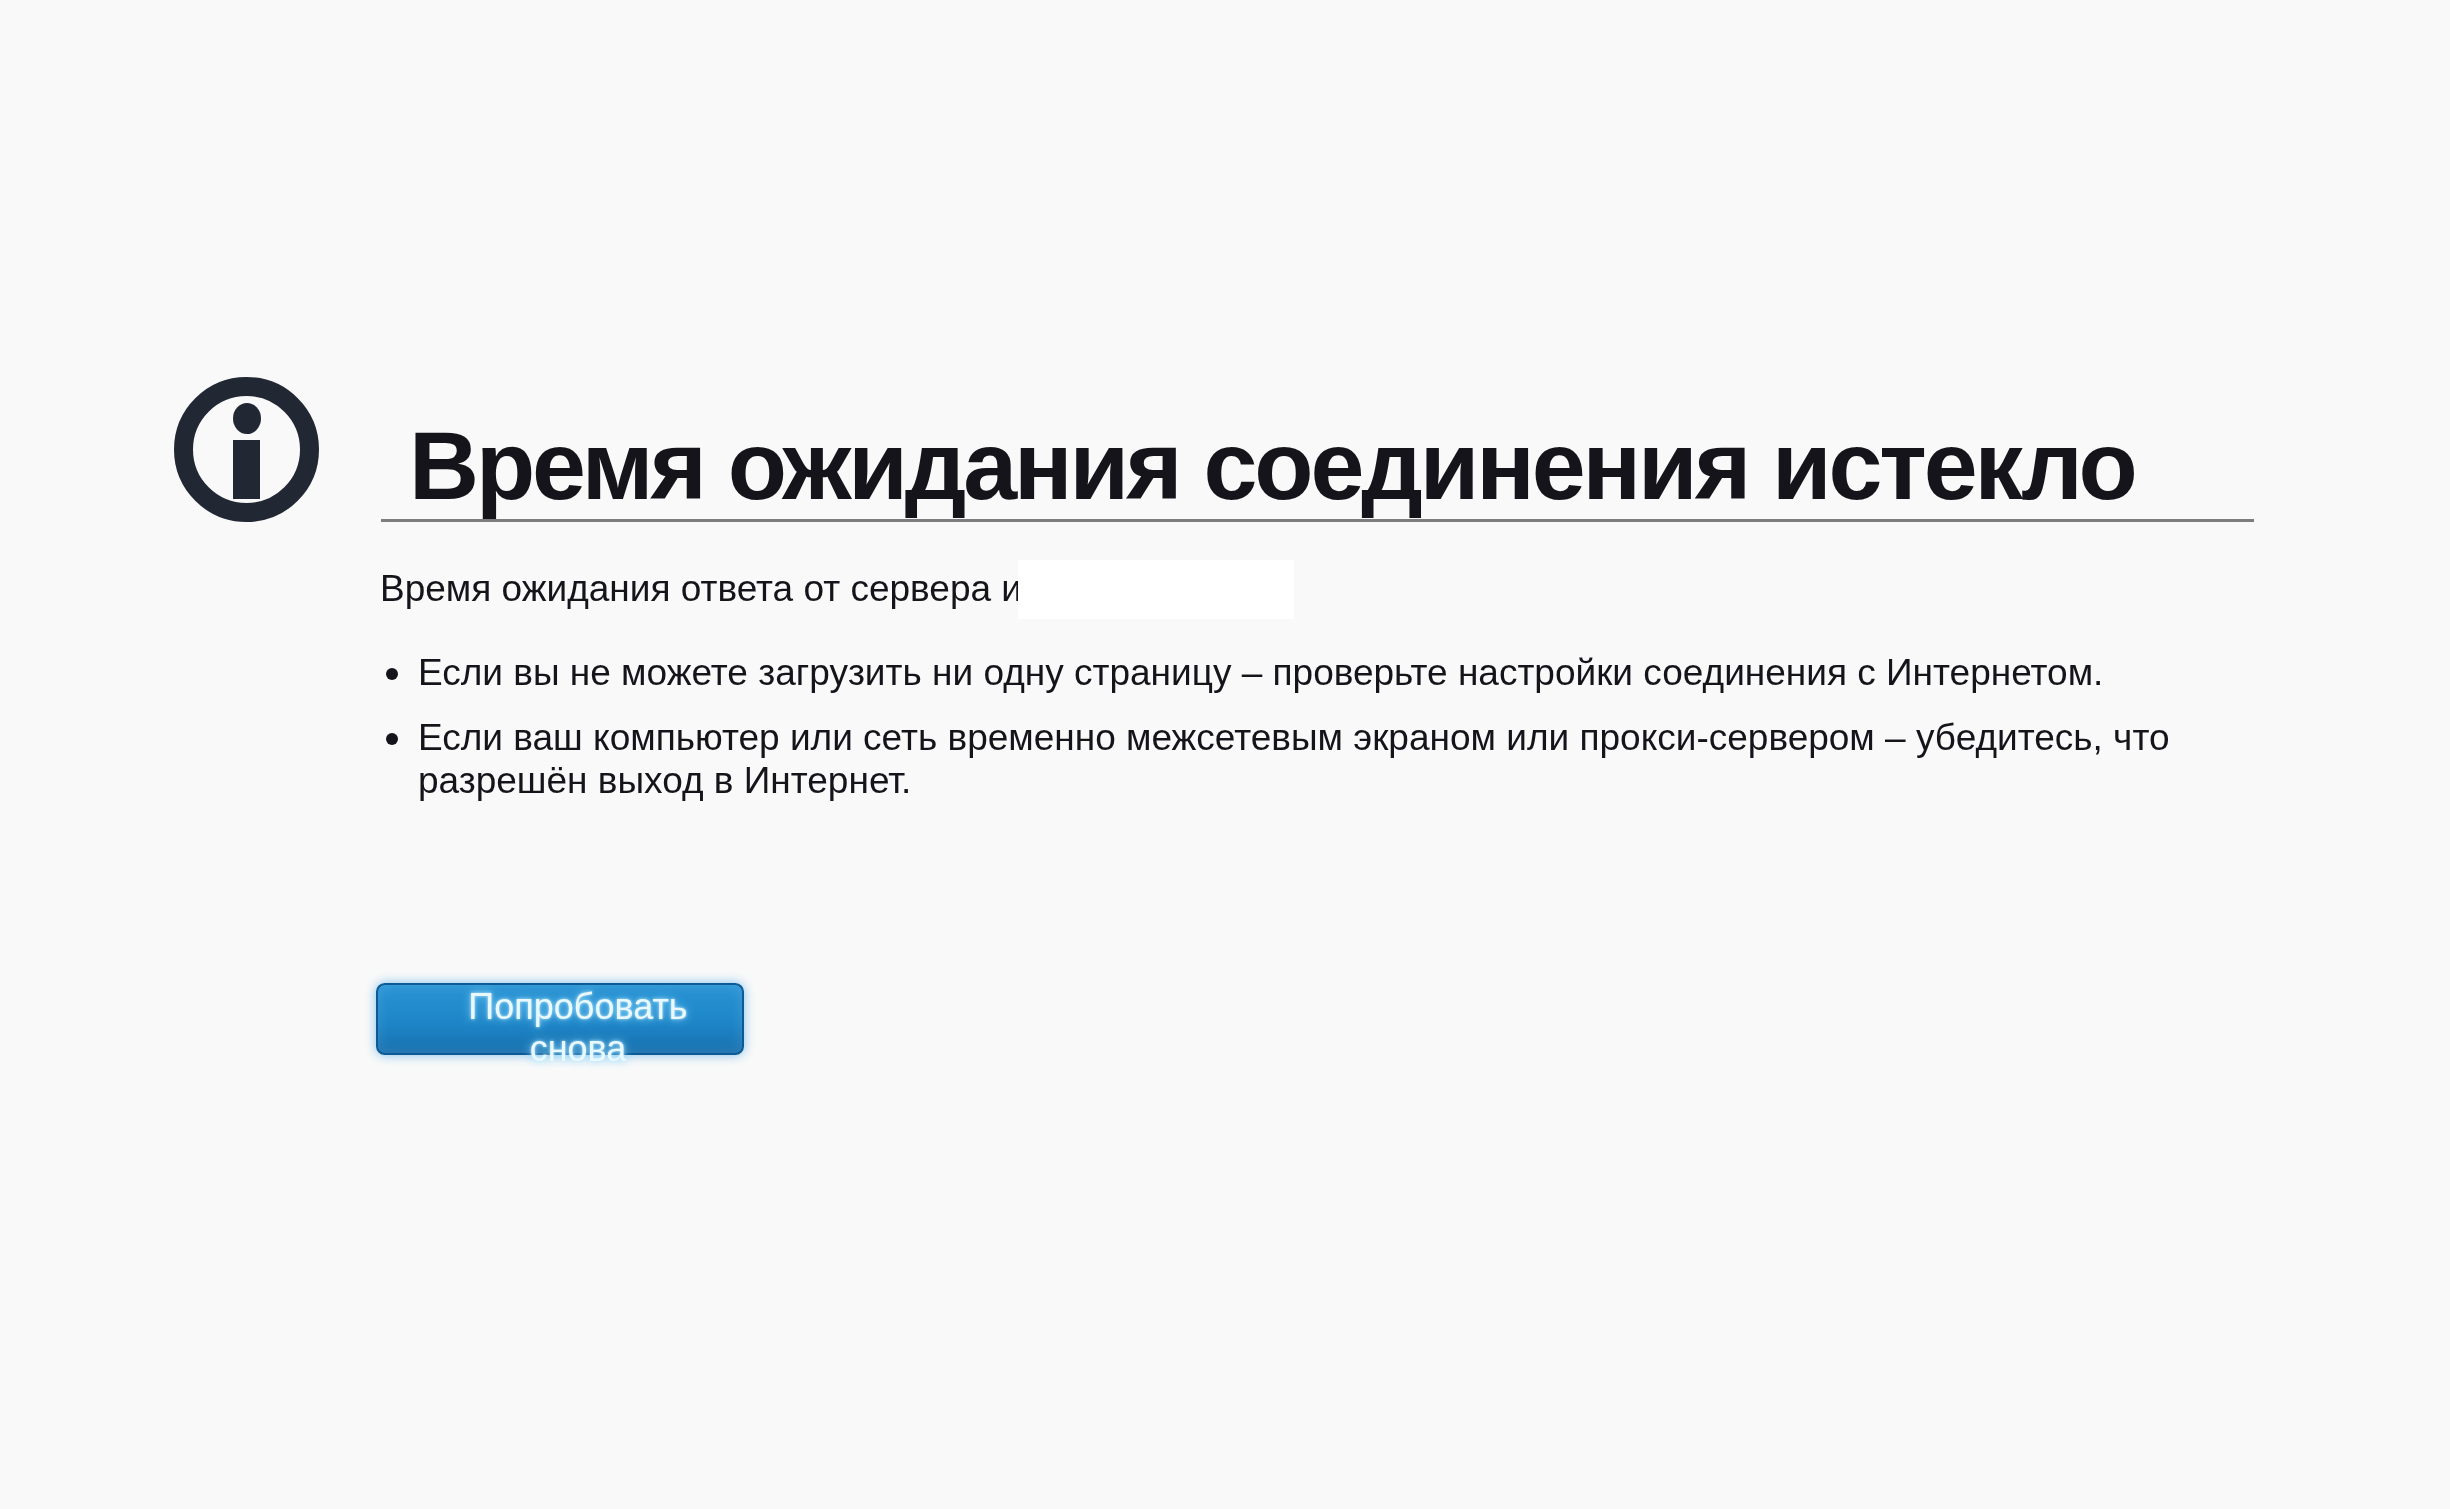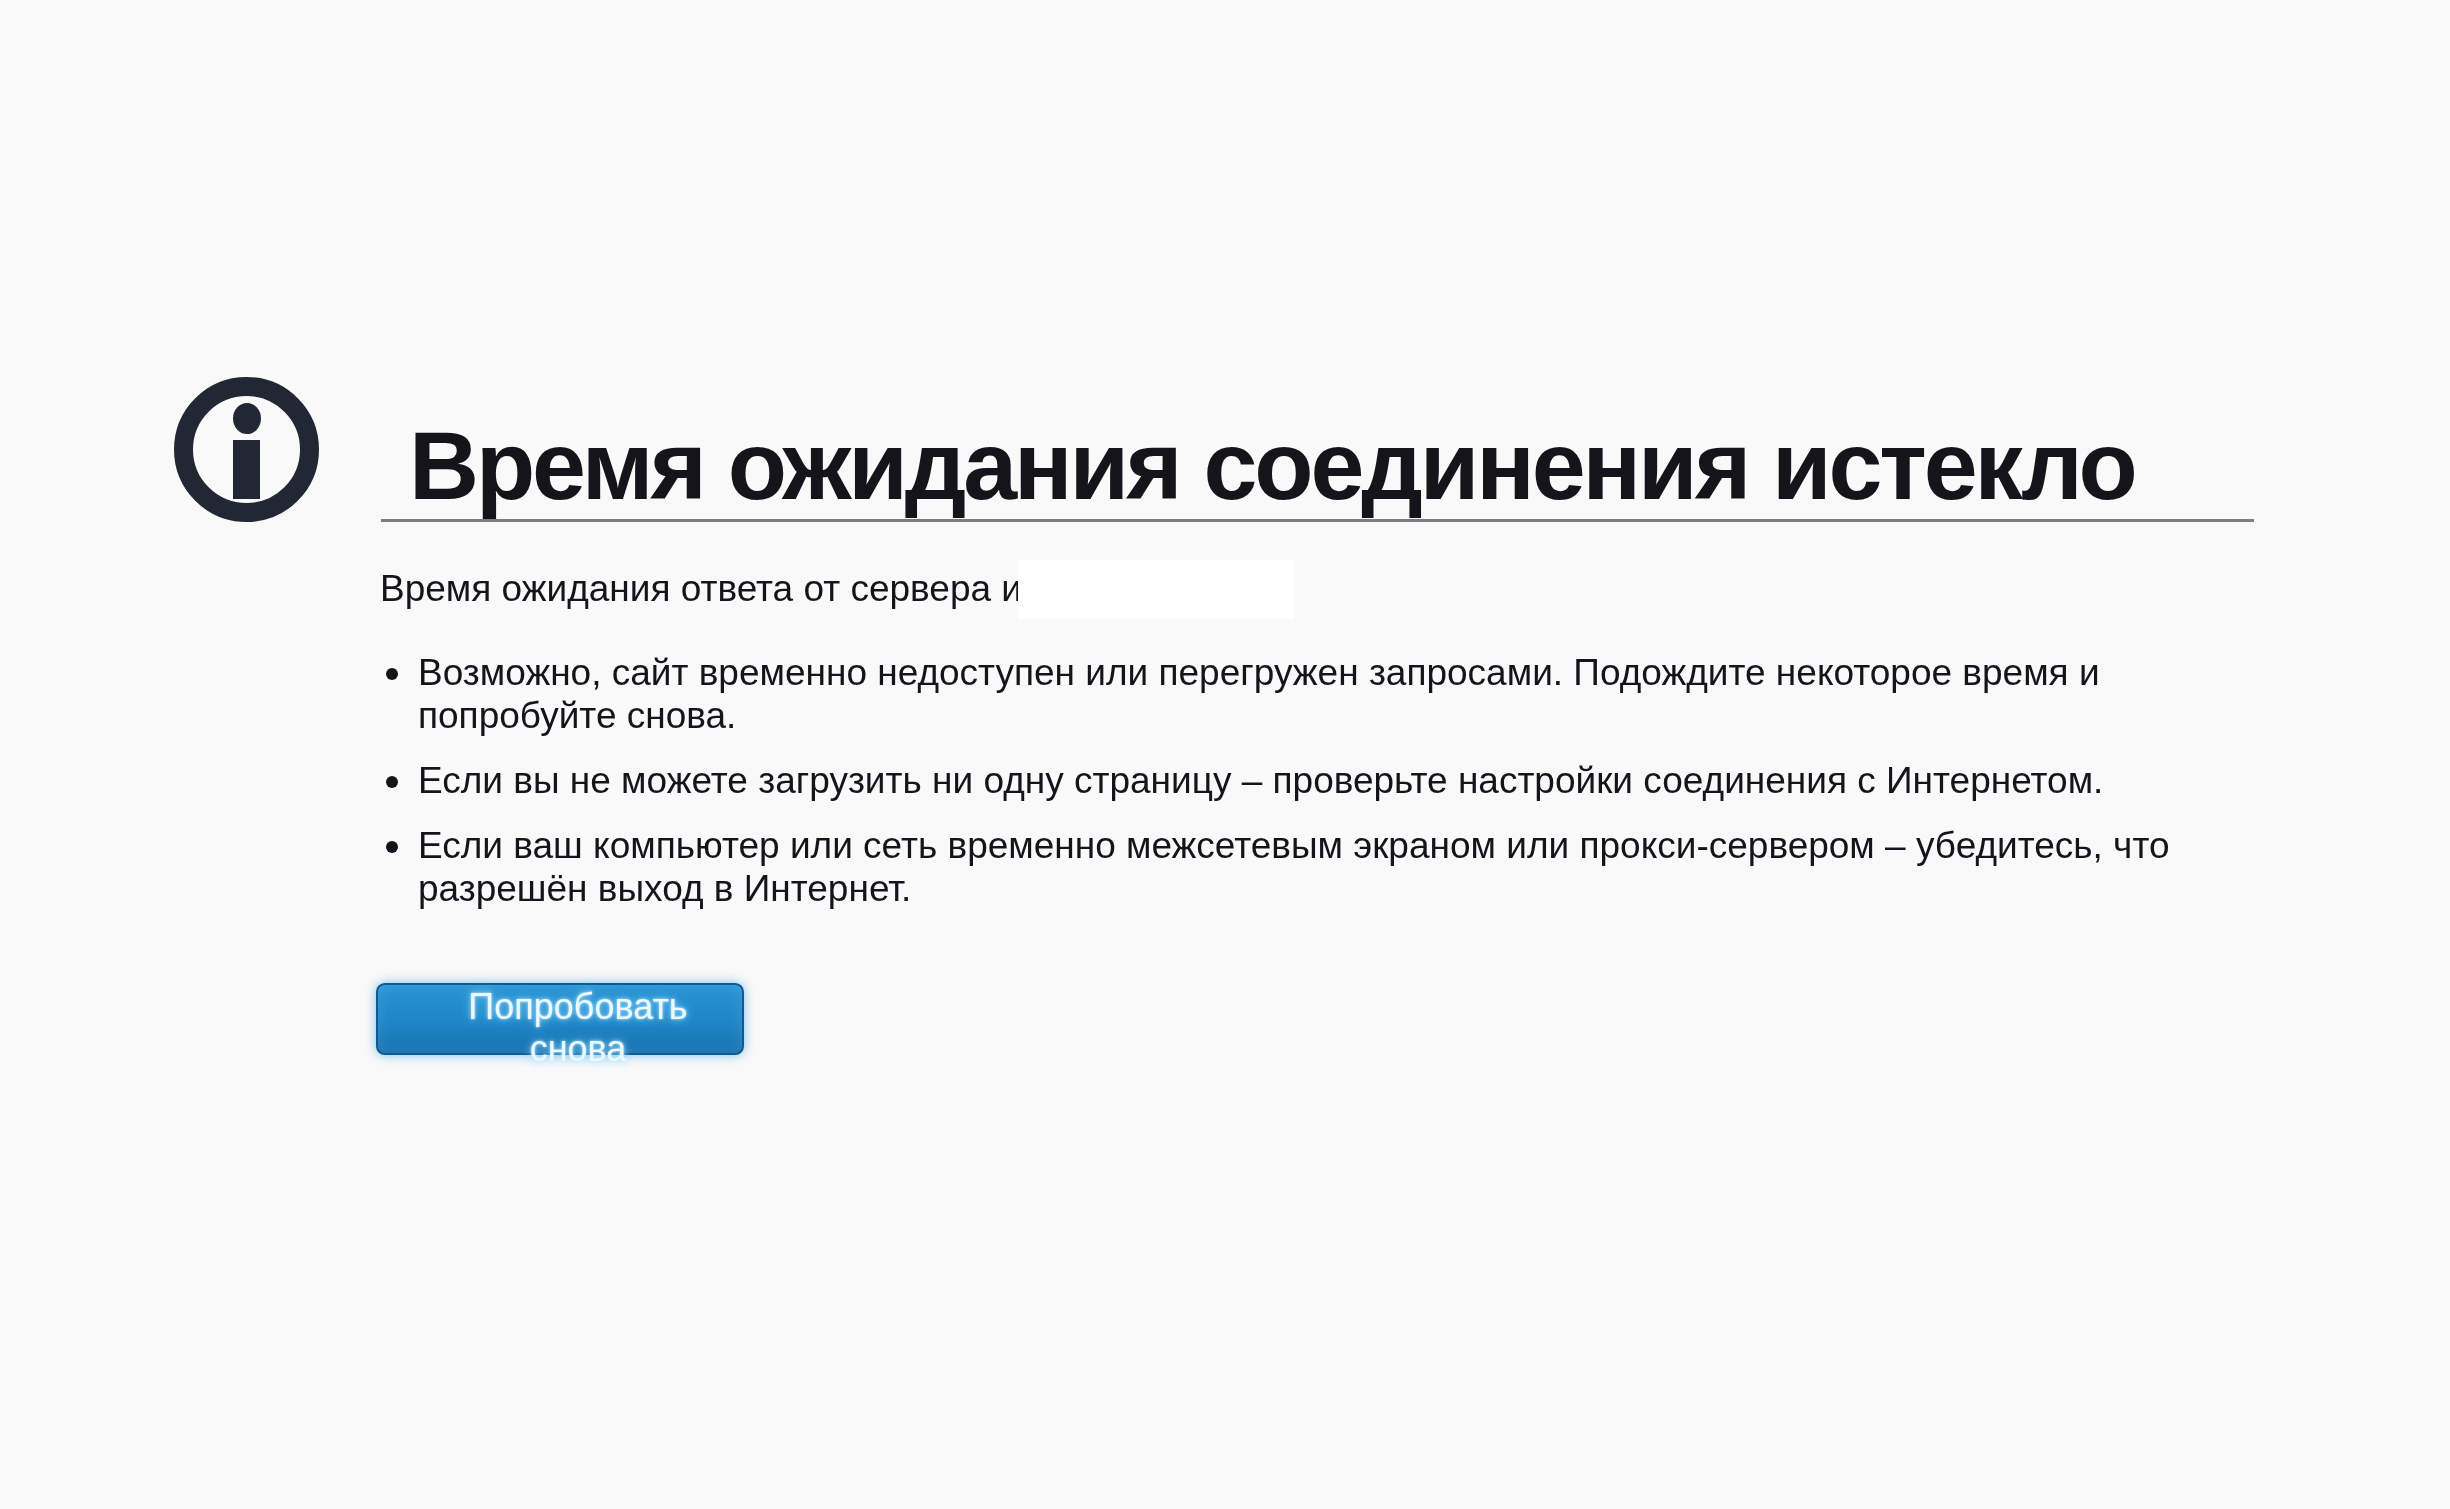--- a/index.html
+++ b/index.html
@@ -129,21 +129,20 @@
 
   <h1 class="page-title">Время ожидания соединения истекло</h1>
 
   <hr class="divider">
 
   <p class="intro">Время ожидания ответа от сервера истекло.</p>
 
   <div class="redaction"></div>
 
   <ul class="hints">
-    <li>Возможно, сайт временно недоступен или перегружен запросами. Подождите некоторое время и попробуйте снова.</li>
     <li>Если вы не можете загрузить ни одну страницу – проверьте настройки соединения с Интернетом.</li>
     <li>Если ваш компьютер или сеть временно межсетевым экраном или прокси-сервером – убедитесь, что разрешён выход в Интернет.</li>
   </ul>
 
   <button class="retry-button">Попробовать снова</button>
 
 </div>
 
 
 </body></html>

